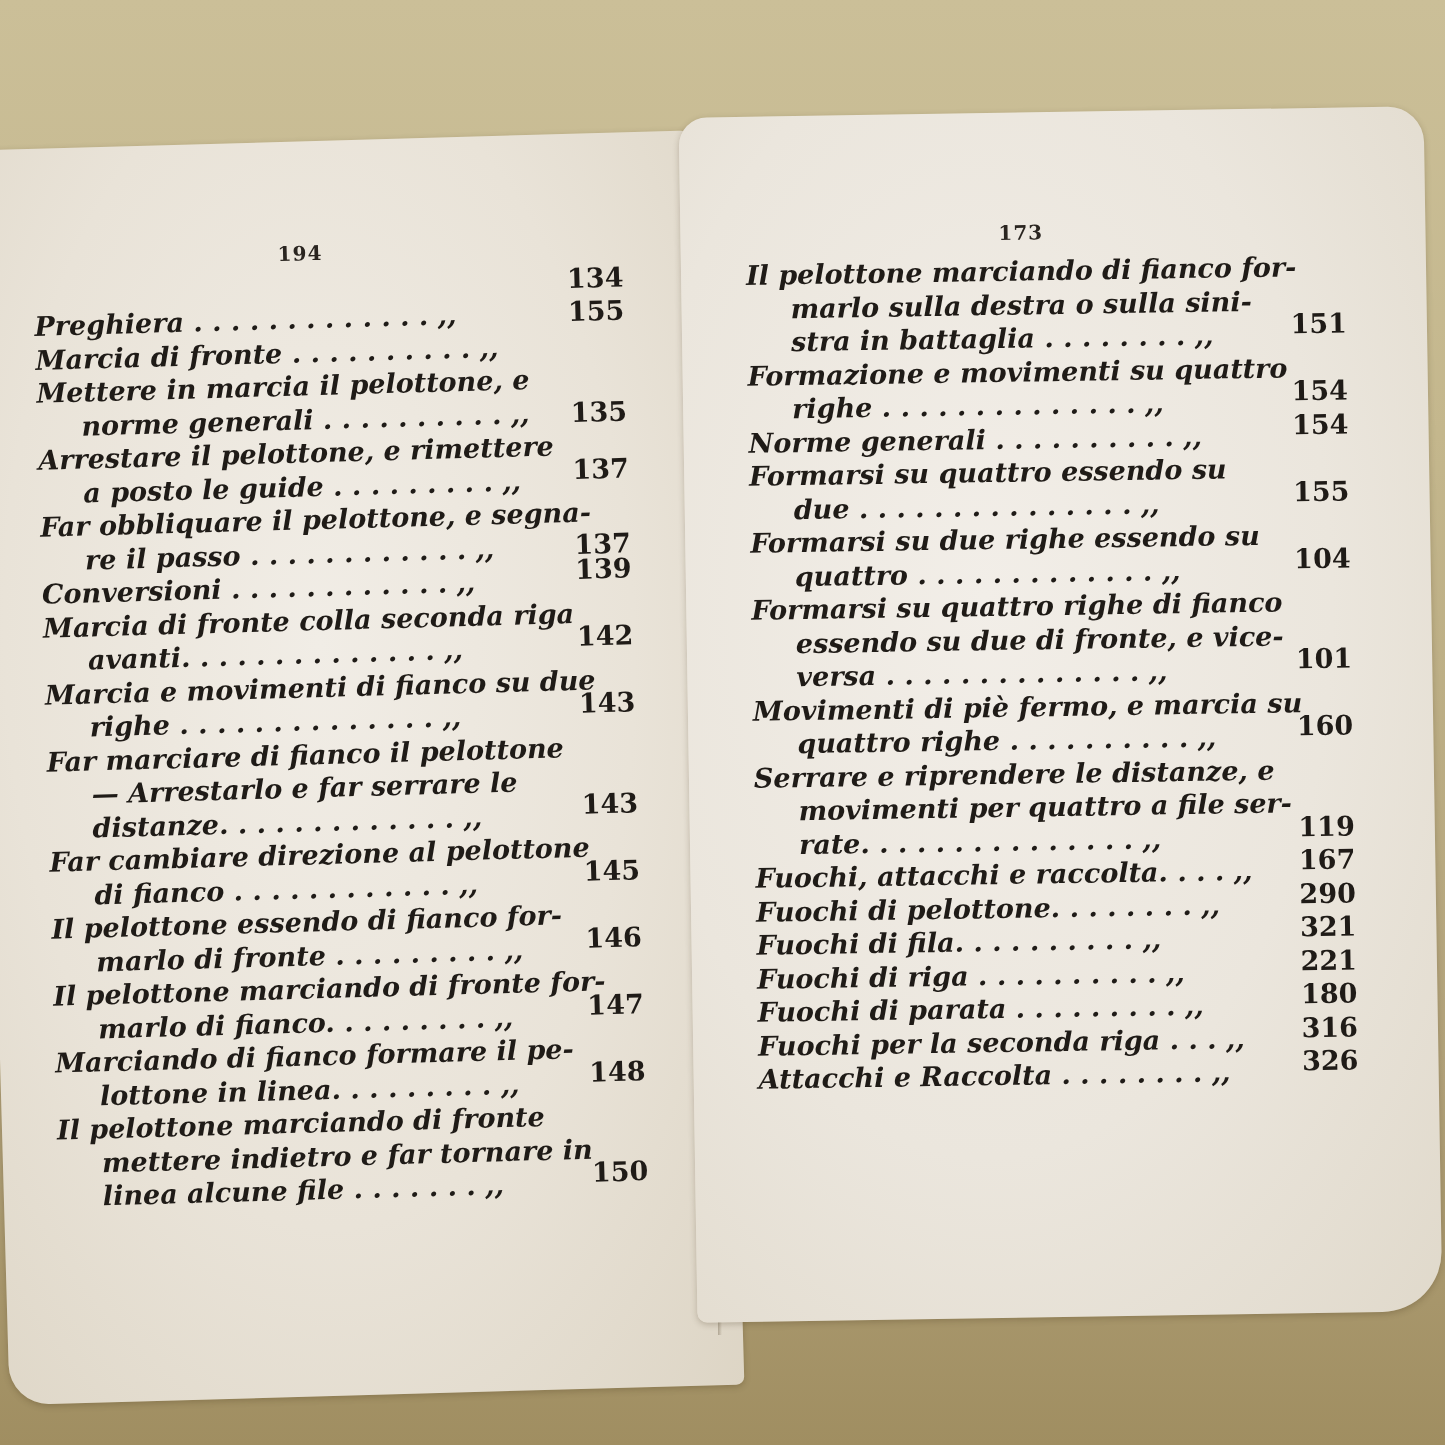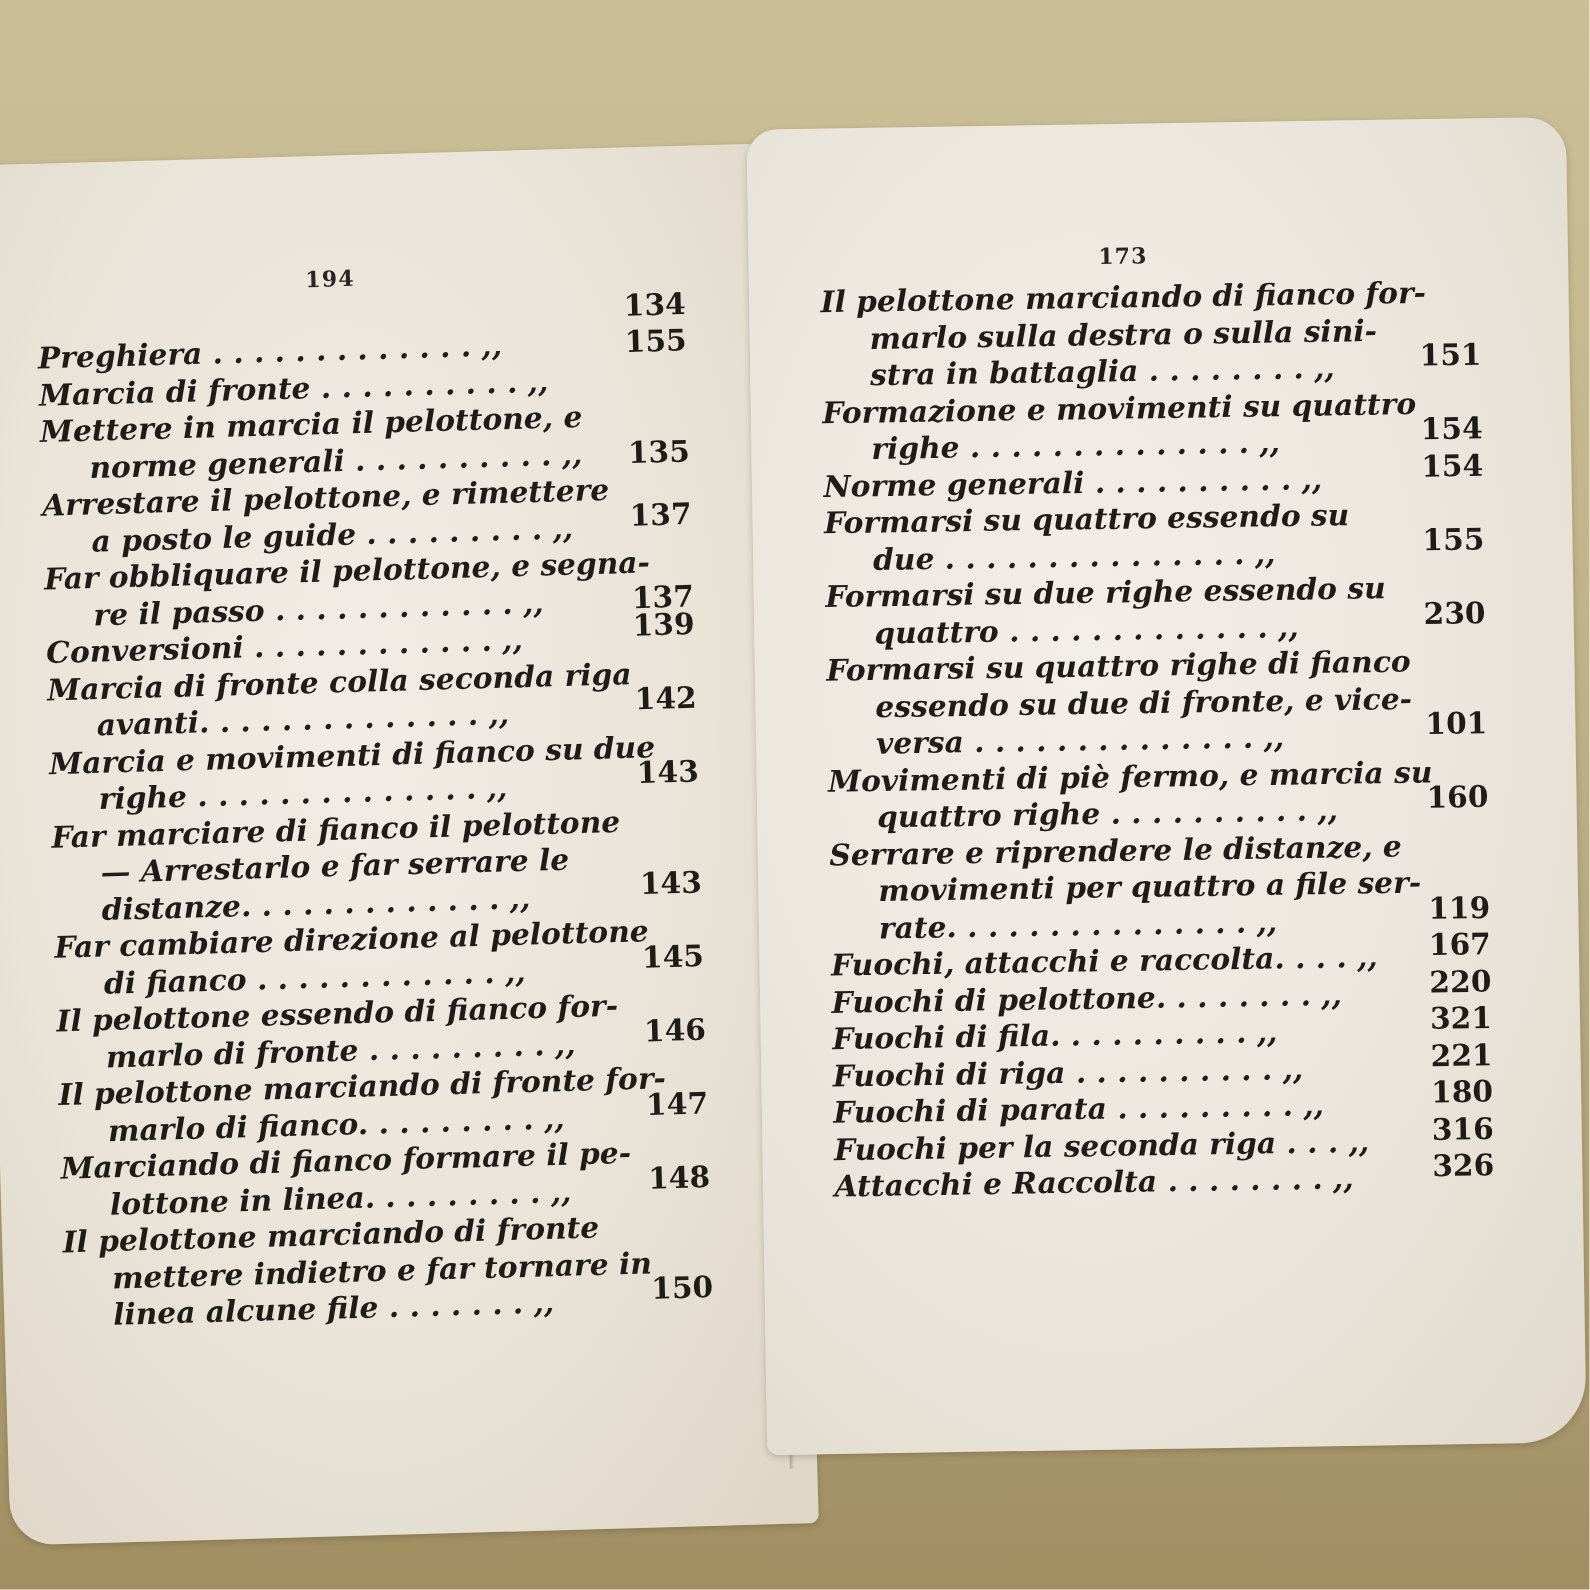--- a/index.html
+++ b/index.html
@@ -174,21 +174,21 @@
         <span class="pg raised">154</span>
       </div>
       <div class="entry">
         <span class="line">Formarsi su quattro essendo su</span>
         <span class="line cont">due . . . . . . . . . . . . . . . ,,</span>
         <span class="pg raised">155</span>
       </div>
       <div class="entry">
         <span class="line">Formarsi su due righe essendo su</span>
         <span class="line cont">quattro . . . . . . . . . . . . . ,,</span>
-        <span class="pg raised">230</span>
+        <span class="pg raised">104</span>
       </div>
       <div class="entry">
         <span class="line">Formarsi su quattro righe di fianco</span>
         <span class="line cont">essendo su due di fronte, e vice-</span>
         <span class="line cont">versa . . . . . . . . . . . . . . ,,</span>
         <span class="pg raised">101</span>
       </div>
       <div class="entry">
         <span class="line">Movimenti di piè fermo, e marcia su</span>
         <span class="line cont">quattro righe . . . . . . . . . . ,,</span>
@@ -199,21 +199,21 @@
         <span class="line cont">movimenti per quattro a file ser-</span>
         <span class="line cont">rate. . . . . . . . . . . . . . . ,,</span>
         <span class="pg raised">119</span>
       </div>
       <div class="entry">
         <span class="line">Fuochi, attacchi e raccolta. . . . ,,</span>
         <span class="pg raised">167</span>
       </div>
       <div class="entry">
         <span class="line">Fuochi di pelottone. . . . . . . . ,,</span>
-        <span class="pg raised">220</span>
+        <span class="pg raised">290</span>
       </div>
       <div class="entry">
         <span class="line">Fuochi di fila. . . . . . . . . . ,,</span>
         <span class="pg raised">321</span>
       </div>
       <div class="entry">
         <span class="line">Fuochi di riga . . . . . . . . . . ,,</span>
         <span class="pg raised">221</span>
       </div>
       <div class="entry">

